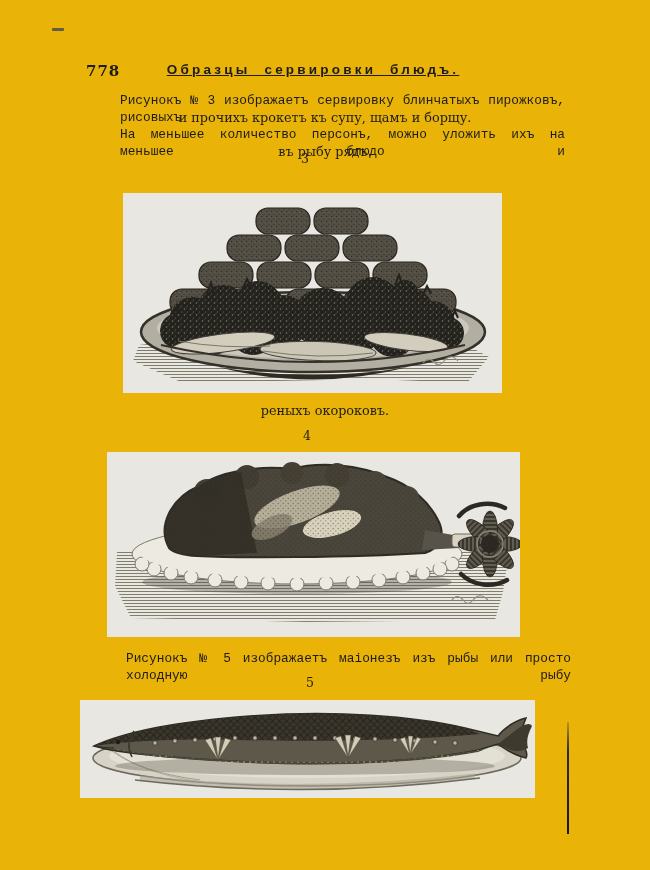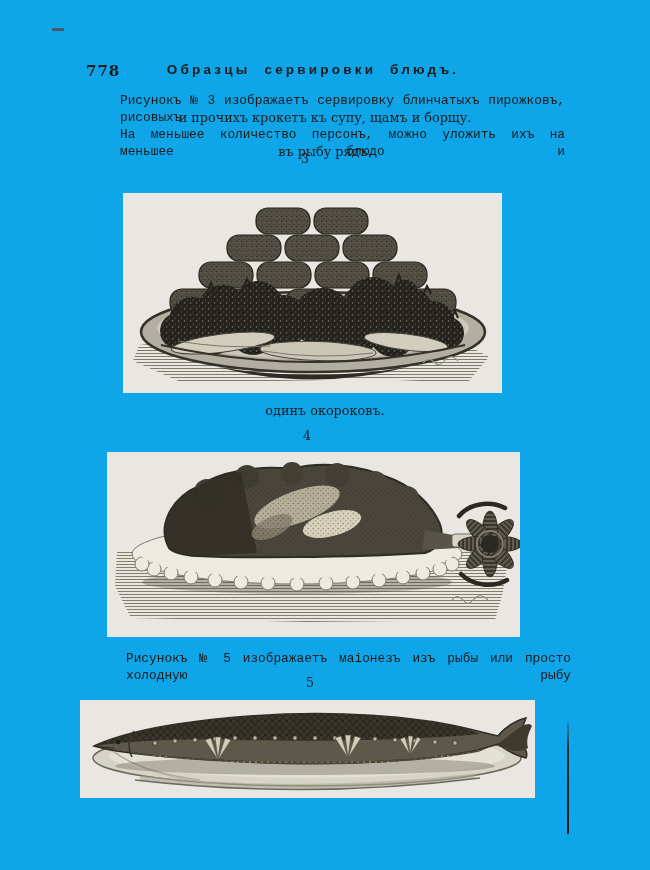--- a/index.html
+++ b/index.html
@@ -1,25 +1,25 @@
 <!DOCTYPE html>
 <html><head>
 <meta charset="utf-8">
 <style>
   html,body{margin:0;padding:0;background:#ffffff;}
   .page{
-    position:relative;width:650px;height:870px;background:#0ea5e9;
+    position:relative;width:650px;height:870px;background:#eab308;
     font-family:"DejaVu Serif","Liberation Serif",serif;color:#1d1c1a;overflow:hidden;
   }
   
   .page-number{position:absolute;left:86px;top:62px;font-size:15px;font-weight:600;letter-spacing:1px;}
   .header-title{
     position:absolute;left:148px;top:62px;width:330px;text-align:center;
     font-family:"Liberation Sans","DejaVu Sans",sans-serif;font-weight:700;
-    font-size:13.5px;letter-spacing:3.2px;word-spacing:7px;white-space:nowrap;
+    font-size:13.5px;letter-spacing:3.2px;word-spacing:7px;white-space:nowrap;text-decoration:underline;
   }
   
   .textblock{position:absolute;left:85px;width:480px;font-size:12.8px;line-height:17px;}
   .tline{display:block;height:17px;text-align:center;}
   .just{text-align:justify;text-align-last:justify;font-family:Liberation Mono, monospace;}
   .indent{padding-left:35px;}
   .fignum{position:absolute;font-size:12.5px;}
   
   .fig{
     position:absolute;background:#e9e7e2;
@@ -132,21 +132,21 @@
       </g>
 
       <path d="M38,152 Q190,186 342,152" stroke="#34312a" stroke-width="2" fill="none"></path>
       <path d="M95,174 Q190,190 285,174 Q190,199 95,174" fill="#2e2b24"></path>
 
       <path d="M300,170 q5,-7 11,-1 q5,6 11,-2 q6,-7 13,1" stroke="#98937f" stroke-width="1.2" fill="none"></path>
     </svg>
   </div>
 
   <div class="textblock" style="top:402px;">
-    <span class="tline">одинъ окороковъ.</span>
+    <span class="tline">реныхъ окороковъ.</span>
   </div>
   <div class="fignum" style="left:303px;top:428px;">4</div>
 
   <div class="fig" style="left:107px;top:452px;width:413px;height:185px;" role="img" aria-label="Engraving: roast leg of mutton with a paper frill on a scalloped oval dish">
     <svg width="413" height="185" viewBox="0 0 413 185">
       <defs>
         <pattern id="hatch4" width="4" height="3" patternUnits="userSpaceOnUse">
           <line x1="0" y1="1.5" x2="4" y2="1.5" stroke="#76725f" stroke-width="1"></line>
         </pattern>
         <pattern id="stip4" width="5" height="5" patternUnits="userSpaceOnUse">

